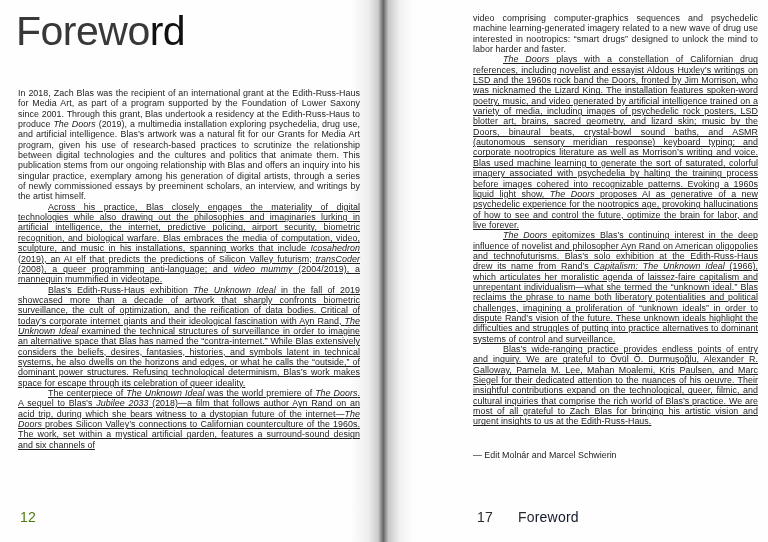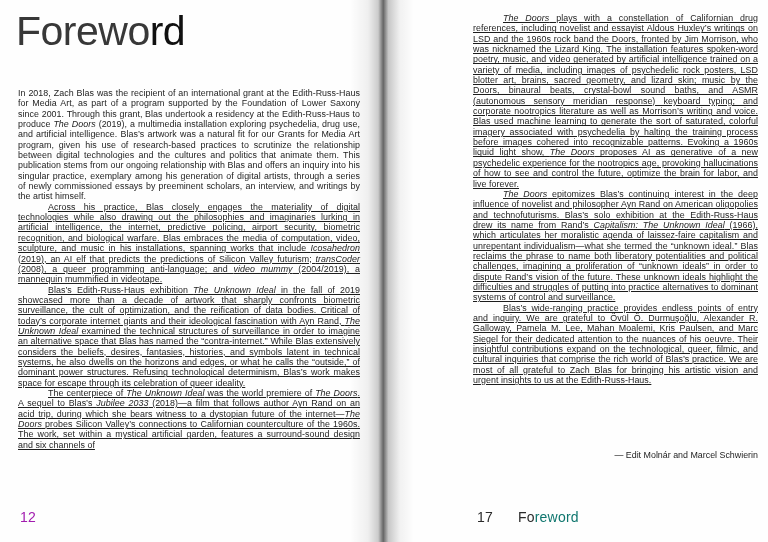--- a/index.html
+++ b/index.html
@@ -74,44 +74,44 @@
   #right-body {
     left: 473px;
     top: 13px;
     width: 285px;
   }
   .signature {
     position: absolute;
     left: 473px;
     top: 450px;
     width: 285px;
-    text-align: right;
+    text-align: left;
     font-size: 8.9px;
     color: #1d1d1d;
   }
   .folio {
     position: absolute;
     top: 509px;
     font-size: 14px;
     letter-spacing: 0.2px;
   }
   .folio-left {
     left: 20px;
-    color: #a21caf;
+    color: #4d7c0f;
   }
   .folio-right {
     left: 477px;
     color: #2a2a2a;
   }
   .folio-right .running-title {
     margin-left: 25px;
     color: #2a2a2a;
   }
   .folio-right .running-title .rt-light {
-    color: #0f766e;
+    color: #0f172a;
   }
   i { font-style: italic; }
 </style>
 </head>
 <body>
 
 <div class="spread">
 
   <div class="page-title">
     <span class="title-light">Forewo</span><span class="title-bold">rd</span>
@@ -122,20 +122,21 @@
       <p class="indent"><span>Across his practice, Blas closely engages the materiality of digital technologies while also drawing out the philosophies and imaginaries lurking in artificial intelligence, the internet, predictive policing, airport security, biometric recognition, and biological warfare. Blas embraces the media of computation, video, sculpture, and music in his installations, spanning works that include </span><i>Icosahedron</i><span> (2019), an AI elf that predicts the predictions of Silicon Valley futurism; </span><i>transCoder</i><span> (2008), a queer programming anti-language; and </span><i>video mummy</i><span> (2004/2019), a mannequin mummified in videotape.</span></p>
       <p class="indent"><span>Blas’s Edith-Russ-Haus exhibition </span><i>The Unknown Ideal</i><span> in the fall of 2019 showcased more than a decade of artwork that sharply confronts biometric surveillance, the cult of optimization, and the reification of data bodies. Critical of today’s corporate internet giants and their ideological fascination with Ayn Rand, </span><i>The Unknown Ideal</i><span> examined the technical structures of surveillance in order to imagine an alternative space that Blas has named the “contra-internet.” While Blas extensively considers the beliefs, desires, fantasies, histories, and symbols latent in technical systems, he also dwells on the horizons and edges, or what he calls the “outside,” of dominant power structures. Refusing technological determinism, Blas’s work makes space for escape through its celebration of queer ideality.</span></p>
       <p class="indent"><span>The centerpiece of </span><i>The Unknown Ideal</i><span> was the world premiere of </span><i>The Doors</i><span>. A sequel to Blas’s </span><i>Jubilee 2033</i><span> (2018)—a film that follows author Ayn Rand on an acid trip, during which she bears witness to a dystopian future of the internet—</span><i>The Doors</i><span> probes Silicon Valley’s connections to Californian counterculture of the 1960s. The work, set within a mystical artificial garden, features a surround-sound design and six channels of</span></p>
     </div>
 
   <div class="folio folio-left">12</div>
 
   <div class="spine"></div>
 
   <div class="body-col" id="right-body">
+      <p><span>video comprising computer-graphics sequences and psychedelic machine learning-generated imagery related to a new wave of drug use interested in nootropics: “smart drugs” designed to unlock the mind to labor harder and faster.</span></p>
       <p class="indent"><i>The Doors</i><span> plays with a constellation of Californian drug references, including novelist and essayist Aldous Huxley’s writings on LSD and the 1960s rock band the Doors, fronted by Jim Morrison, who was nicknamed the Lizard King. The installation features spoken-word poetry, music, and video generated by artificial intelligence trained on a variety of media, including images of psychedelic rock posters, LSD blotter art, brains, sacred geometry, and lizard skin; music by the Doors, binaural beats, crystal-bowl sound baths, and ASMR (autonomous sensory meridian response) keyboard typing; and corporate nootropics literature as well as Morrison’s writing and voice. Blas used machine learning to generate the sort of saturated, colorful imagery associated with psychedelia by halting the training process before images cohered into recognizable patterns. Evoking a 1960s liquid light show, </span><i>The Doors</i><span> proposes AI as generative of a new psychedelic experience for the nootropics age, provoking hallucinations of how to see and control the future, optimize the brain for labor, and live forever.</span></p>
       <p class="indent"><i>The Doors</i><span> epitomizes Blas’s continuing interest in the deep influence of novelist and philosopher Ayn Rand on American oligopolies and technofuturisms. Blas’s solo exhibition at the Edith-Russ-Haus drew its name from Rand’s </span><i>Capitalism: The Unknown Ideal</i><span> (1966), which articulates her moralistic agenda of laissez-faire capitalism and unrepentant individualism—what she termed the “unknown ideal.” Blas reclaims the phrase to name both liberatory potentialities and political challenges, imagining a proliferation of “unknown ideals” in order to dispute Rand’s vision of the future. These unknown ideals highlight the difficulties and struggles of putting into practice alternatives to dominant systems of control and surveillance.</span></p>
       <p class="indent"><span>Blas’s wide-ranging practice provides endless points of entry and inquiry. We are grateful to Övül Ö. Durmuşoğlu, Alexander R. Galloway, Pamela M. Lee, Mahan Moalemi, Kris Paulsen, and Marc Siegel for their dedicated attention to the nuances of his oeuvre. Their insightful contributions expand on the technological, queer, filmic, and cultural inquiries that comprise the rich world of Blas’s practice. We are most of all grateful to Zach Blas for bringing his artistic vision and urgent insights to us at the Edith-Russ-Haus.</span></p>
     </div>
 
   <div class="signature">— Edit Molnár and Marcel Schwierin</div>
 
   <div class="folio folio-right">
     <span>17</span><span class="running-title"><span>Fo</span><span class="rt-light">reword</span></span>
   </div>

